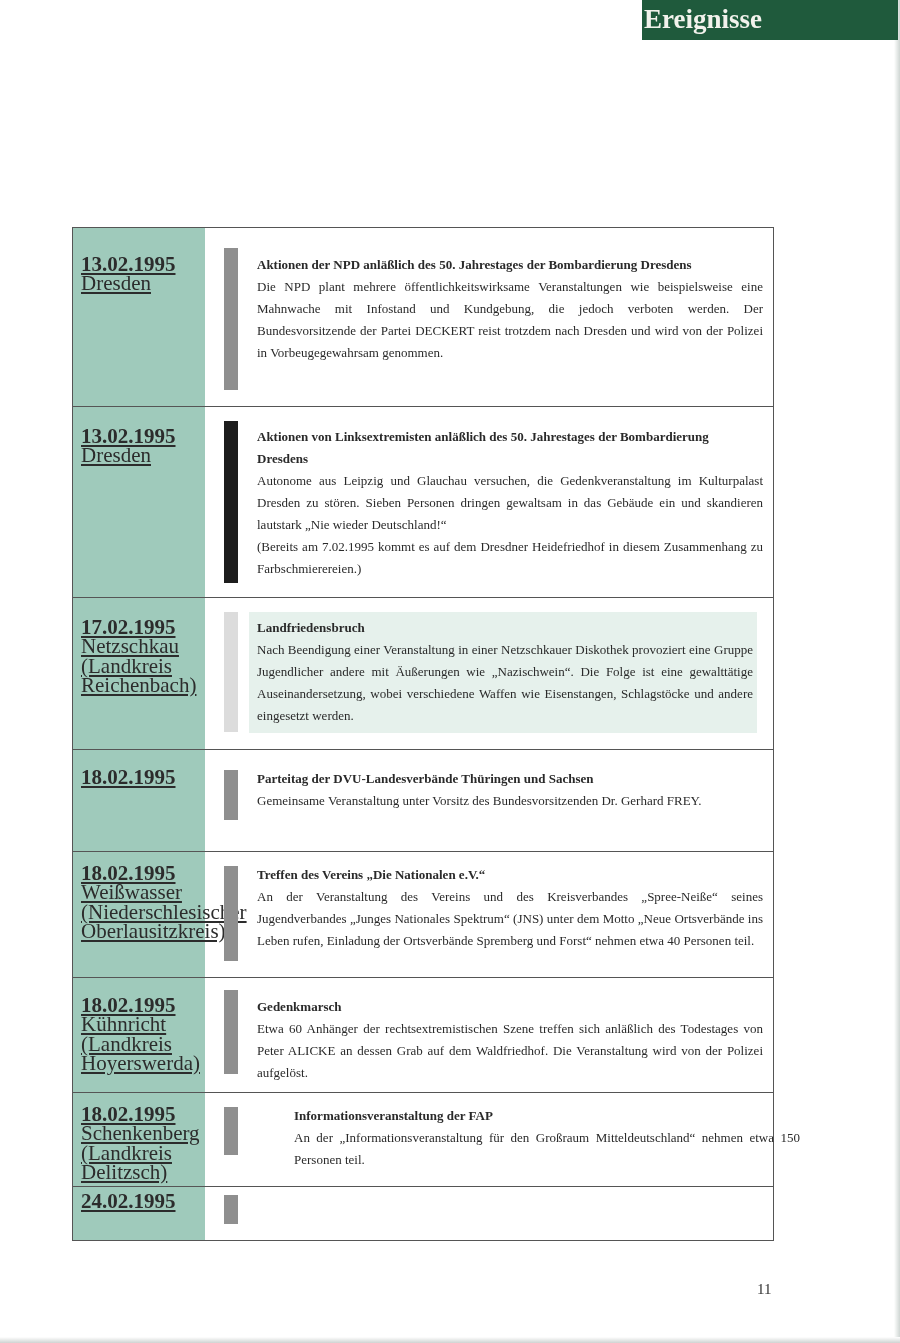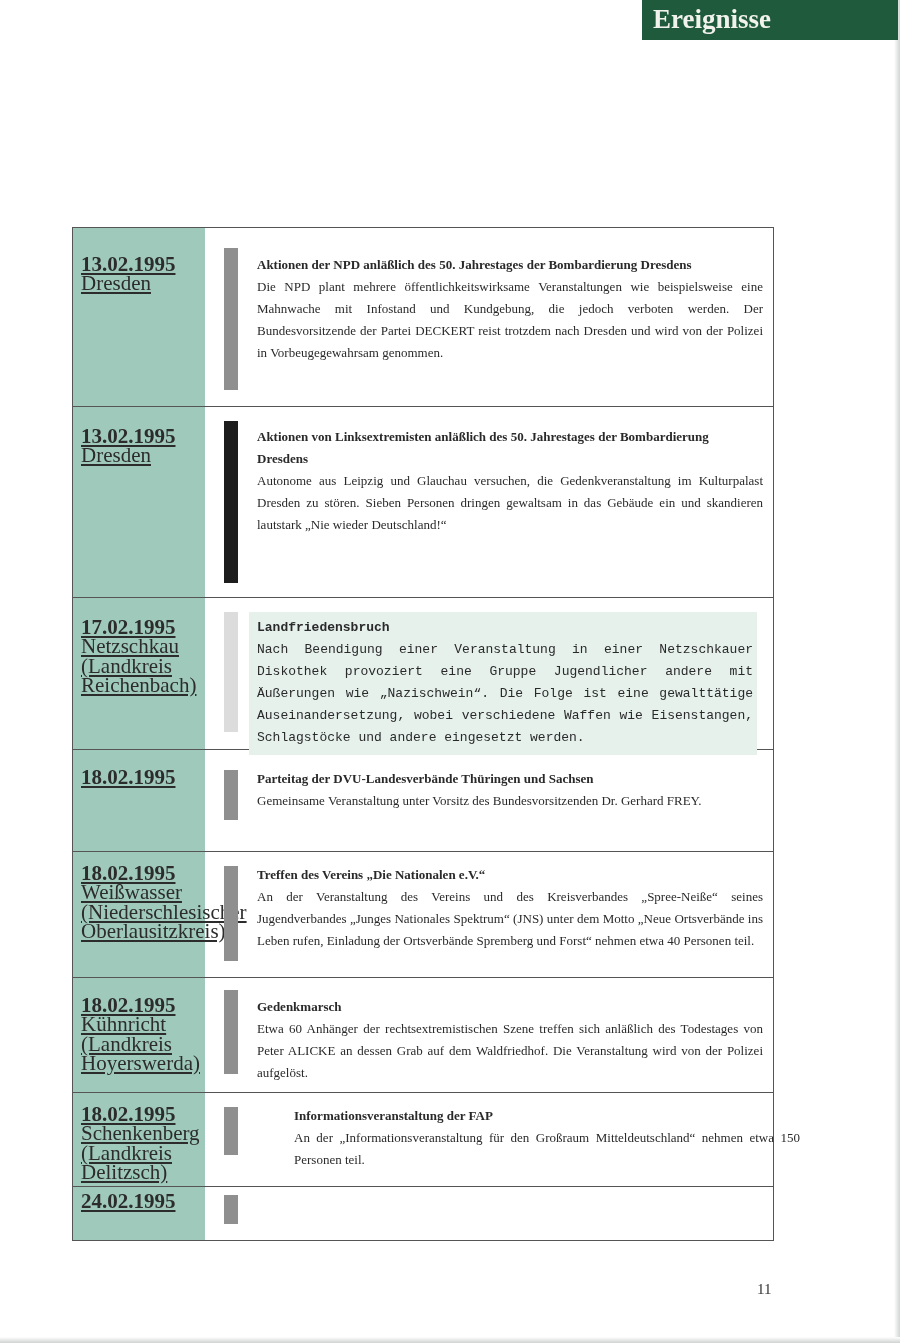--- a/index.html
+++ b/index.html
@@ -5,37 +5,37 @@
     html, body { margin: 0; padding: 0; }
     body {
       width: 900px; height: 1343px; background: #ffffff; position: relative; overflow: hidden;
       font-family: "Liberation Serif", "DejaVu Serif", serif; color: #2a2a2a;
     }
     .page-edge-right { position: absolute; right: 0; top: 0; width: 6px; height: 1343px; background: linear-gradient(to right, #ffffff, #cfd6d3); }
     .page-edge-bottom { position: absolute; left: 0; bottom: 0; width: 900px; height: 6px; background: linear-gradient(to bottom, #ffffff, #cfd3d2); }
     .header-tab {
       position: absolute; left: 642px; top: 0; width: 256px; height: 40px;
       background: #1f5a3c; color: #f2f2ec; font-weight: bold; font-size: 27px;
-      line-height: 38px; padding-left: 11px; box-sizing: border-box;
+      line-height: 38px; padding-left: 2px; box-sizing: border-box;
     }
     .events-table {
       position: absolute; left: 72px; top: 227px; width: 702px; height: 1014px;
       border: 1px solid #555; box-sizing: border-box;
       background: linear-gradient(to right, #9fcabb 0, #9fcabb 132px, #ffffff 132px);
     }
     .row { position: absolute; left: 0; width: 700px; border-bottom: 1px solid #555; box-sizing: border-box; }
     .row.last { border-bottom: none; }
     .meta { position: absolute; left: 8px; top: 0; width: 120px; font-size: 21px; line-height: 19.3px; color: #2c2c2c; text-decoration: underline; }
     .date { font-weight: bold; display: block; }
     .loc { display: block; }
     .bar { position: absolute; left: 151px; width: 14px; background: #8f8f8f; }
     .bar.dark { background: #1d1d1d; }
     .bar.light { background: #dcdcdc; }
     .content { position: absolute; left: 184px; width: 506px; font-size: 13px; line-height: 22px; color: #2a2a2a; text-align: justify; }
-    .content.tinted { background: #e6f1ec; left: 176px; padding-left: 8px; width: 508px; padding-right: 4px; box-sizing: border-box; font-family: Liberation Mono, monospace; }
+    .content.tinted { background: #e6f1ec; left: 176px; padding-left: 8px; width: 508px; padding-right: 4px; box-sizing: border-box; }
     .title { font-weight: bold; display: block; text-align: left; }
     .body-text { display: block; }
     .page-number { position: absolute; left: 757px; top: 1281px; font-size: 15px; color: #333; }
   </style>
 </head>
 <body>
 
 <div class="page-edge-right"></div>
 <div class="page-edge-bottom"></div>
 
@@ -59,20 +59,21 @@
 
   <div class="row" style="top:179px; height:191px;">
     <div class="meta" style="top:20px;">
       <span class="date">13.02.1995</span>
       <span class="loc">Dresden</span>
     </div>
     <div class="bar dark" style="top:14px; height:162px;"></div>
     <div class="content" style="top:19px;">
       <span class="title">Aktionen von Linksextremisten anläßlich des 50. Jahrestages der Bombardierung Dresdens</span>
       <span class="body-text">Autonome aus Leipzig und Glauchau versuchen, die Gedenkveranstaltung im Kulturpalast Dresden zu stören. Sieben Personen dringen gewaltsam in das Gebäude ein und skandieren lautstark „Nie wieder Deutschland!“</span>
+      <span class="body-text">(Bereits am 7.02.1995 kommt es auf dem Dresdner Heidefriedhof in diesem Zusammenhang zu Farbschmierereien.)</span>
     </div>
   </div>
 
   <div class="row" style="top:370px; height:152px;">
     <div class="meta" style="top:20px;">
       <span class="date">17.02.1995</span>
       <span class="loc">Netzschkau (Landkreis Reichenbach)</span>
     </div>
     <div class="bar light" style="top:14px; height:120px;"></div>
     <div class="content tinted" style="top:14px; padding-top:5px; padding-bottom:6px;">

